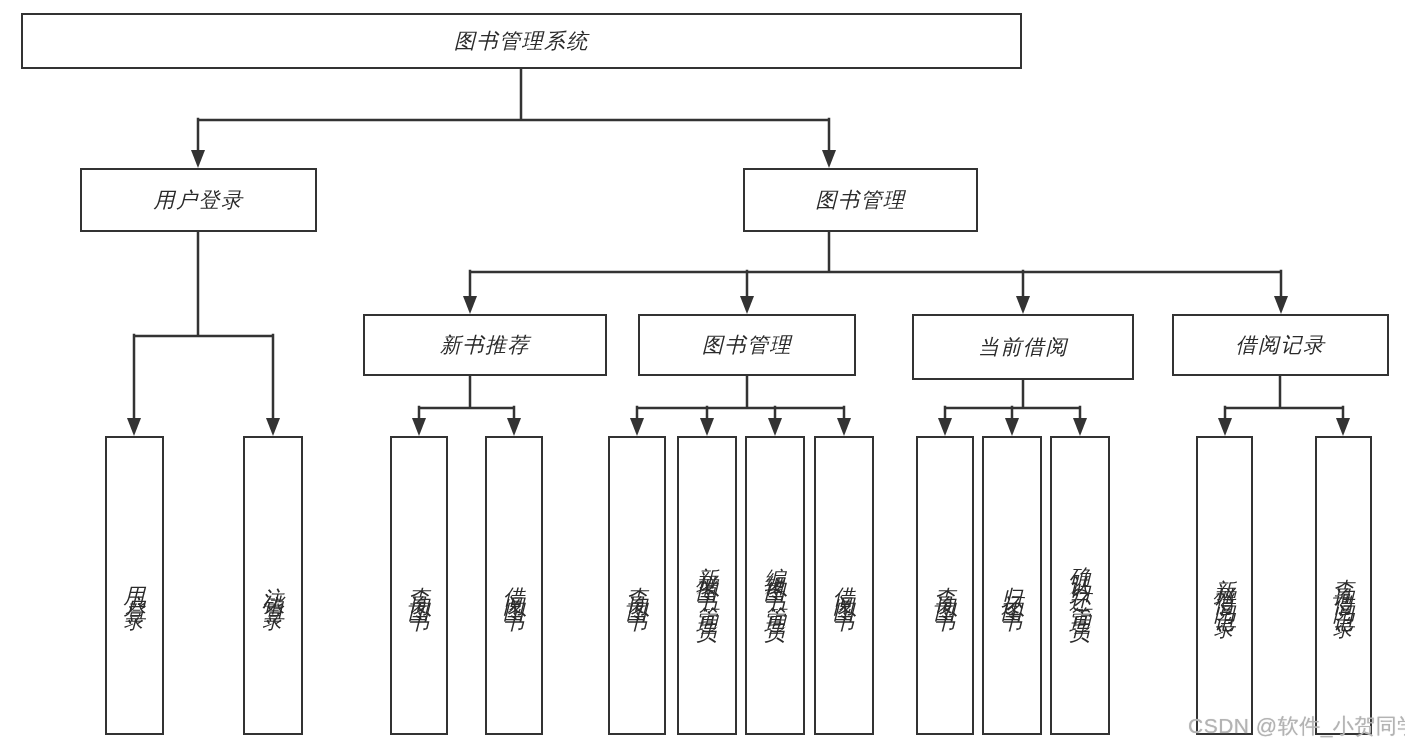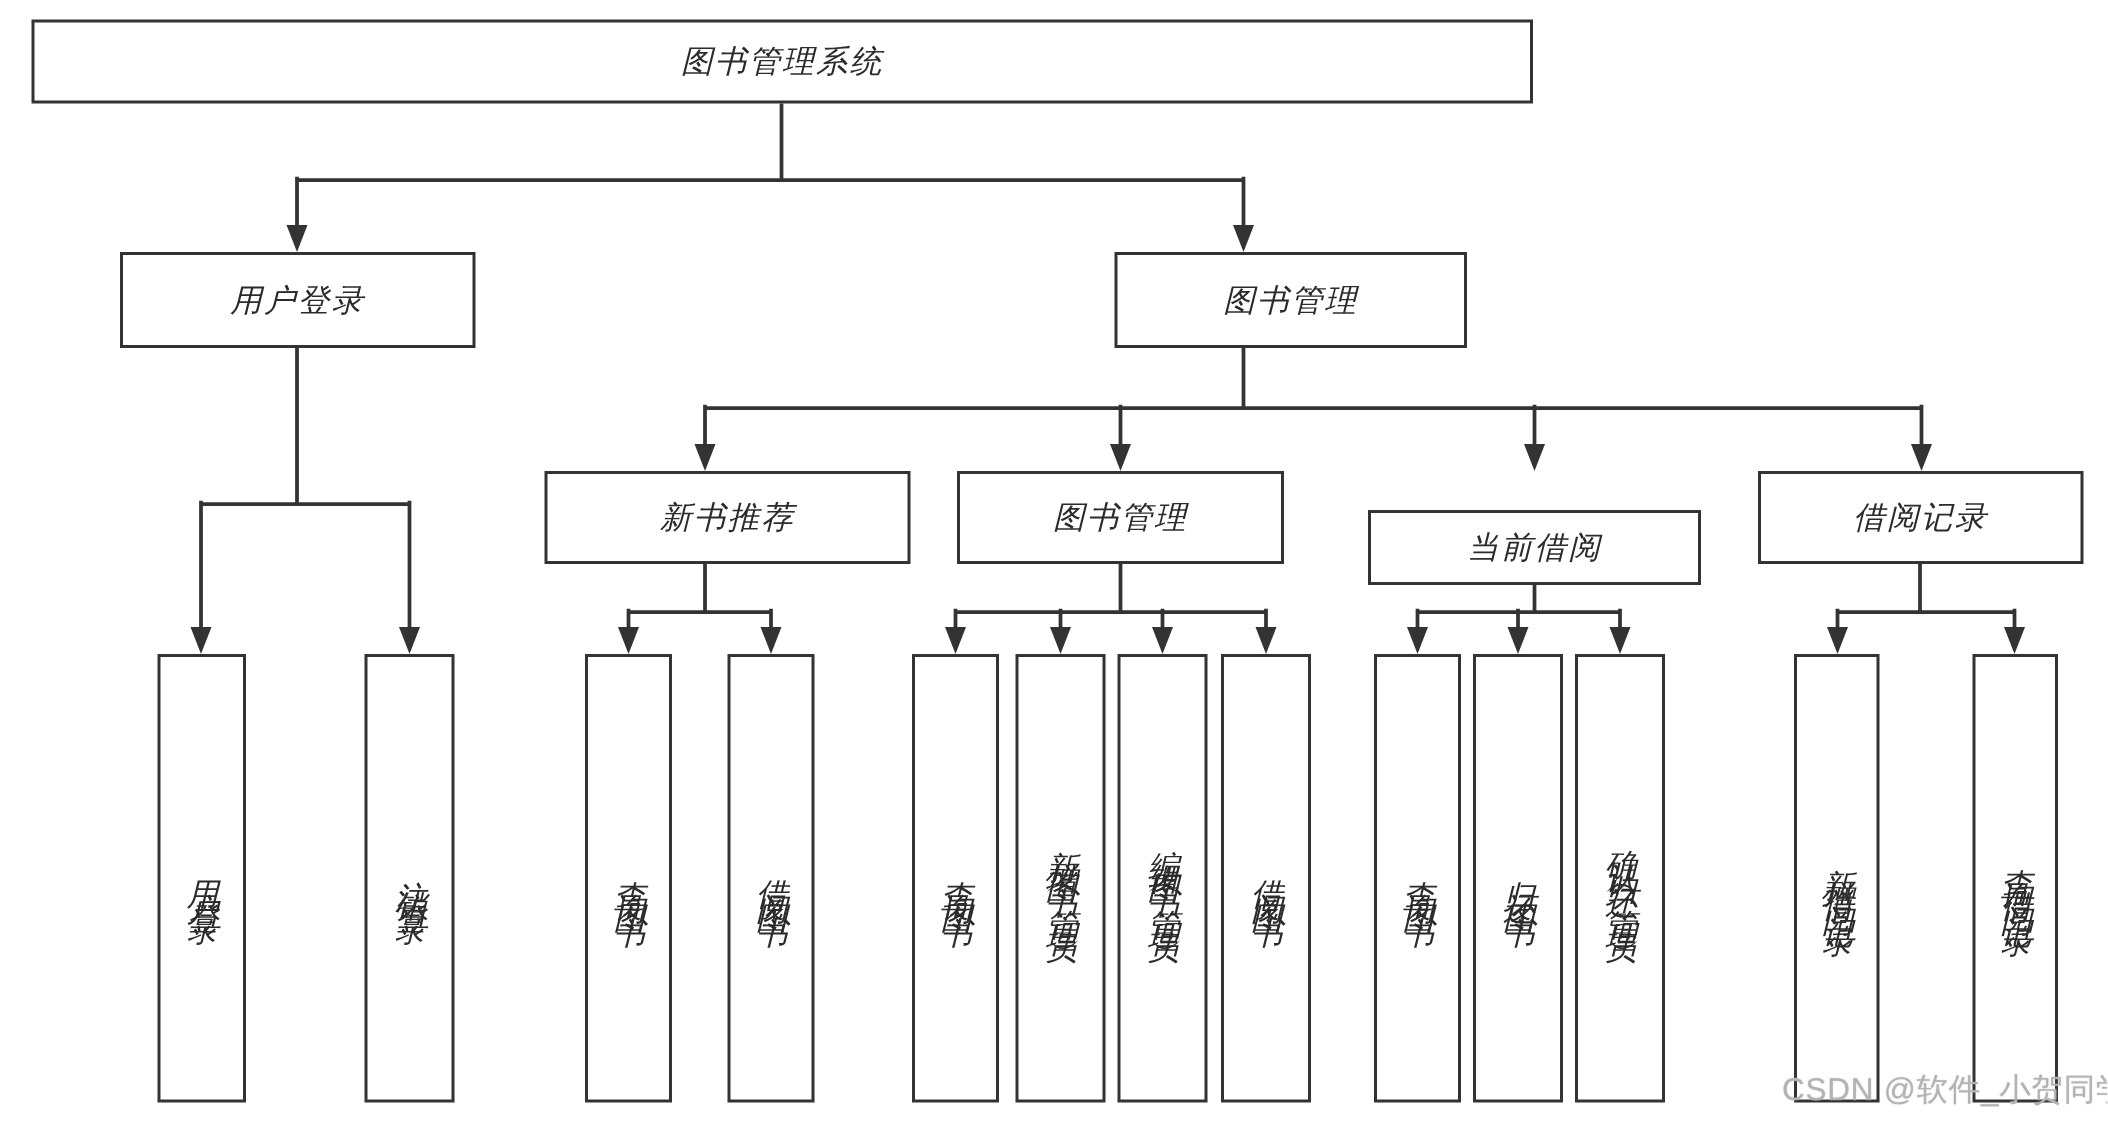--- a/index.html
+++ b/index.html
@@ -108,21 +108,21 @@
   <div class="box" style="left:743px; top:168px; width:235px; height:64px;">
     <span class="h-label">图书管理</span>
   </div>
 
   <div class="box" style="left:363px; top:314px; width:244px; height:62px;">
     <span class="h-label">新书推荐</span>
   </div>
   <div class="box" style="left:638px; top:314px; width:218px; height:62px;">
     <span class="h-label">图书管理</span>
   </div>
-  <div class="box" style="left:912px; top:314px; width:222px; height:50px;margin-top:26px;">
+  <div class="box" style="left:912px; top:314px; width:222px; height:66px;">
     <span class="h-label">当前借阅</span>
   </div>
   <div class="box" style="left:1172px; top:314px; width:217px; height:62px;">
     <span class="h-label">借阅记录</span>
   </div>
 
   <div class="box leaf" style="left:105px; top:436px; width:59px; height:299px;">
     <span class="v-label">用户登录</span>
   </div>
   <div class="box leaf" style="left:243px; top:436px; width:60px; height:299px;">

